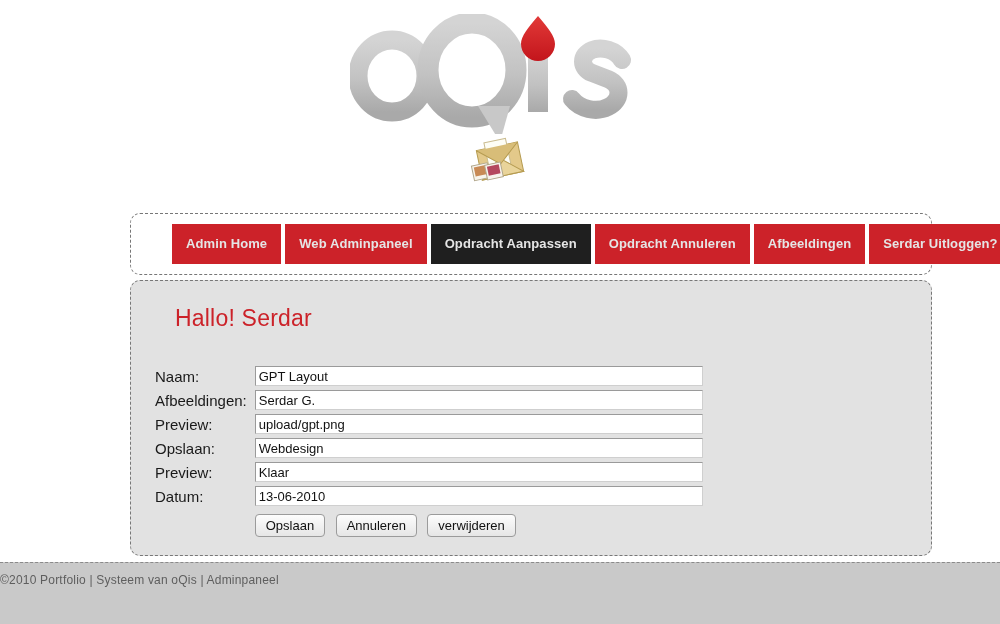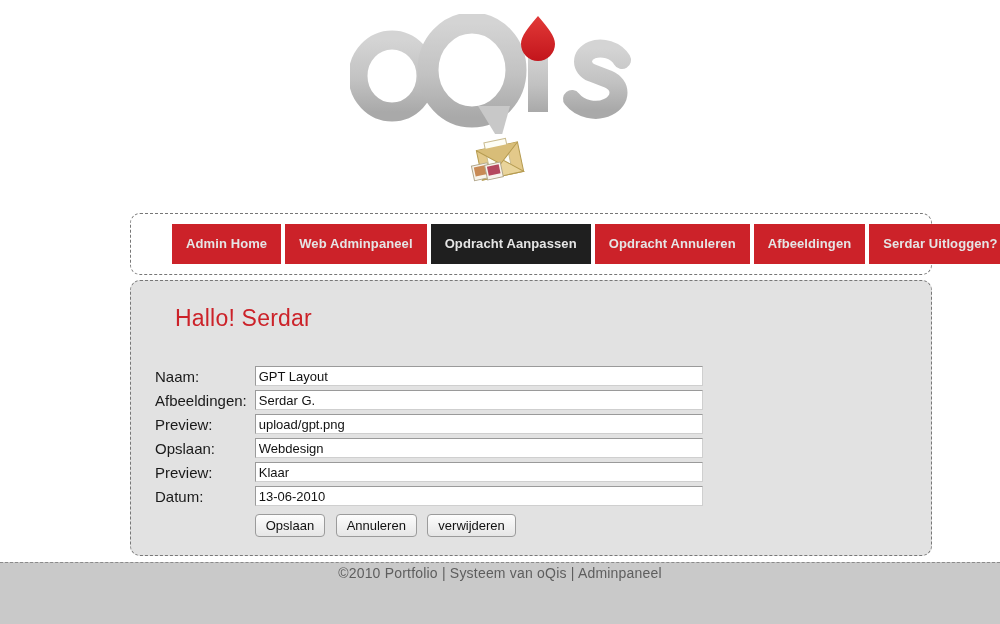--- a/index.html
+++ b/index.html
@@ -142,24 +142,24 @@
     position: absolute;
     left: 0;
     top: 562px;
     width: 1000px;
     height: 62px;
     background: #c9c9c9;
     border-top: 1px dashed #8a8a8a;
     box-sizing: border-box;
   }
   .footer-text {
-    text-align: center;
-    font-size: 14px;
+    text-align: left;
+    font-size: 12px;
     color: #5e5e5e;
-    padding-top: 2px;
+    padding-top: 10px;
     letter-spacing: 0.2px;
   }
 </style>
 </head>
 <body>
 
 <div class="header">
   <div class="logo-wrap">
     <svg class="logo-svg" width="300" height="120" viewBox="0 0 300 120">
       <defs>

